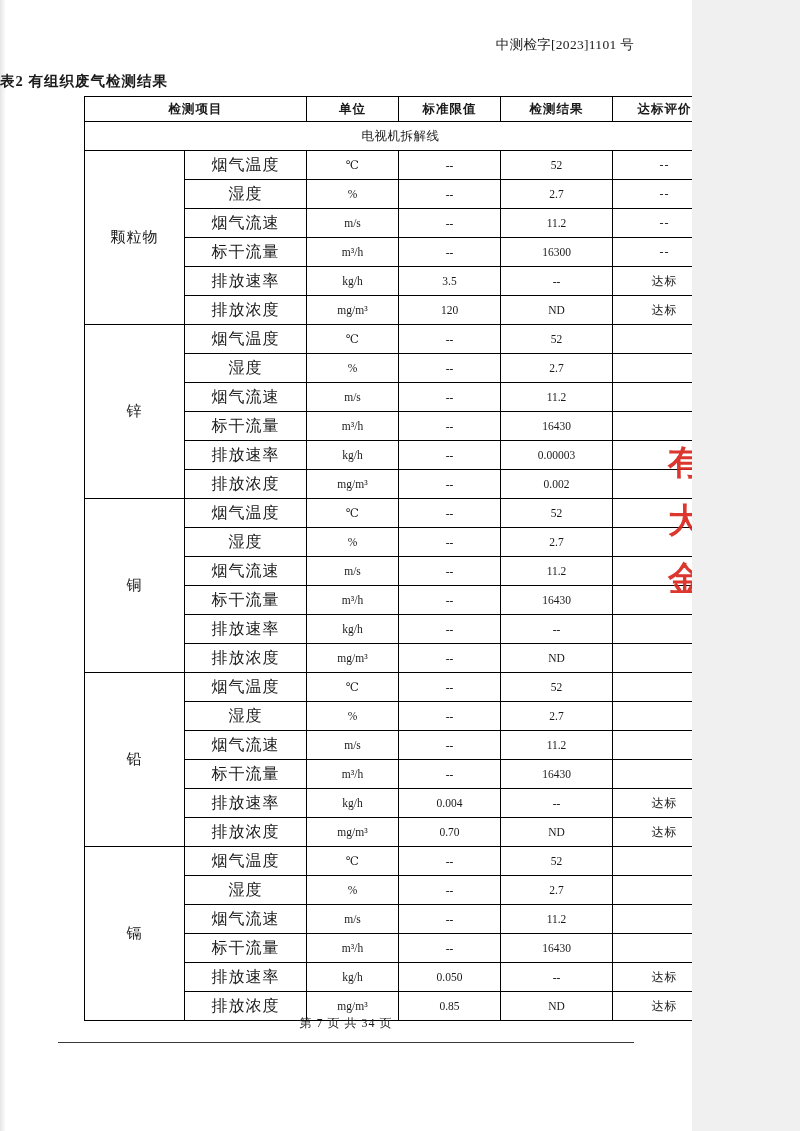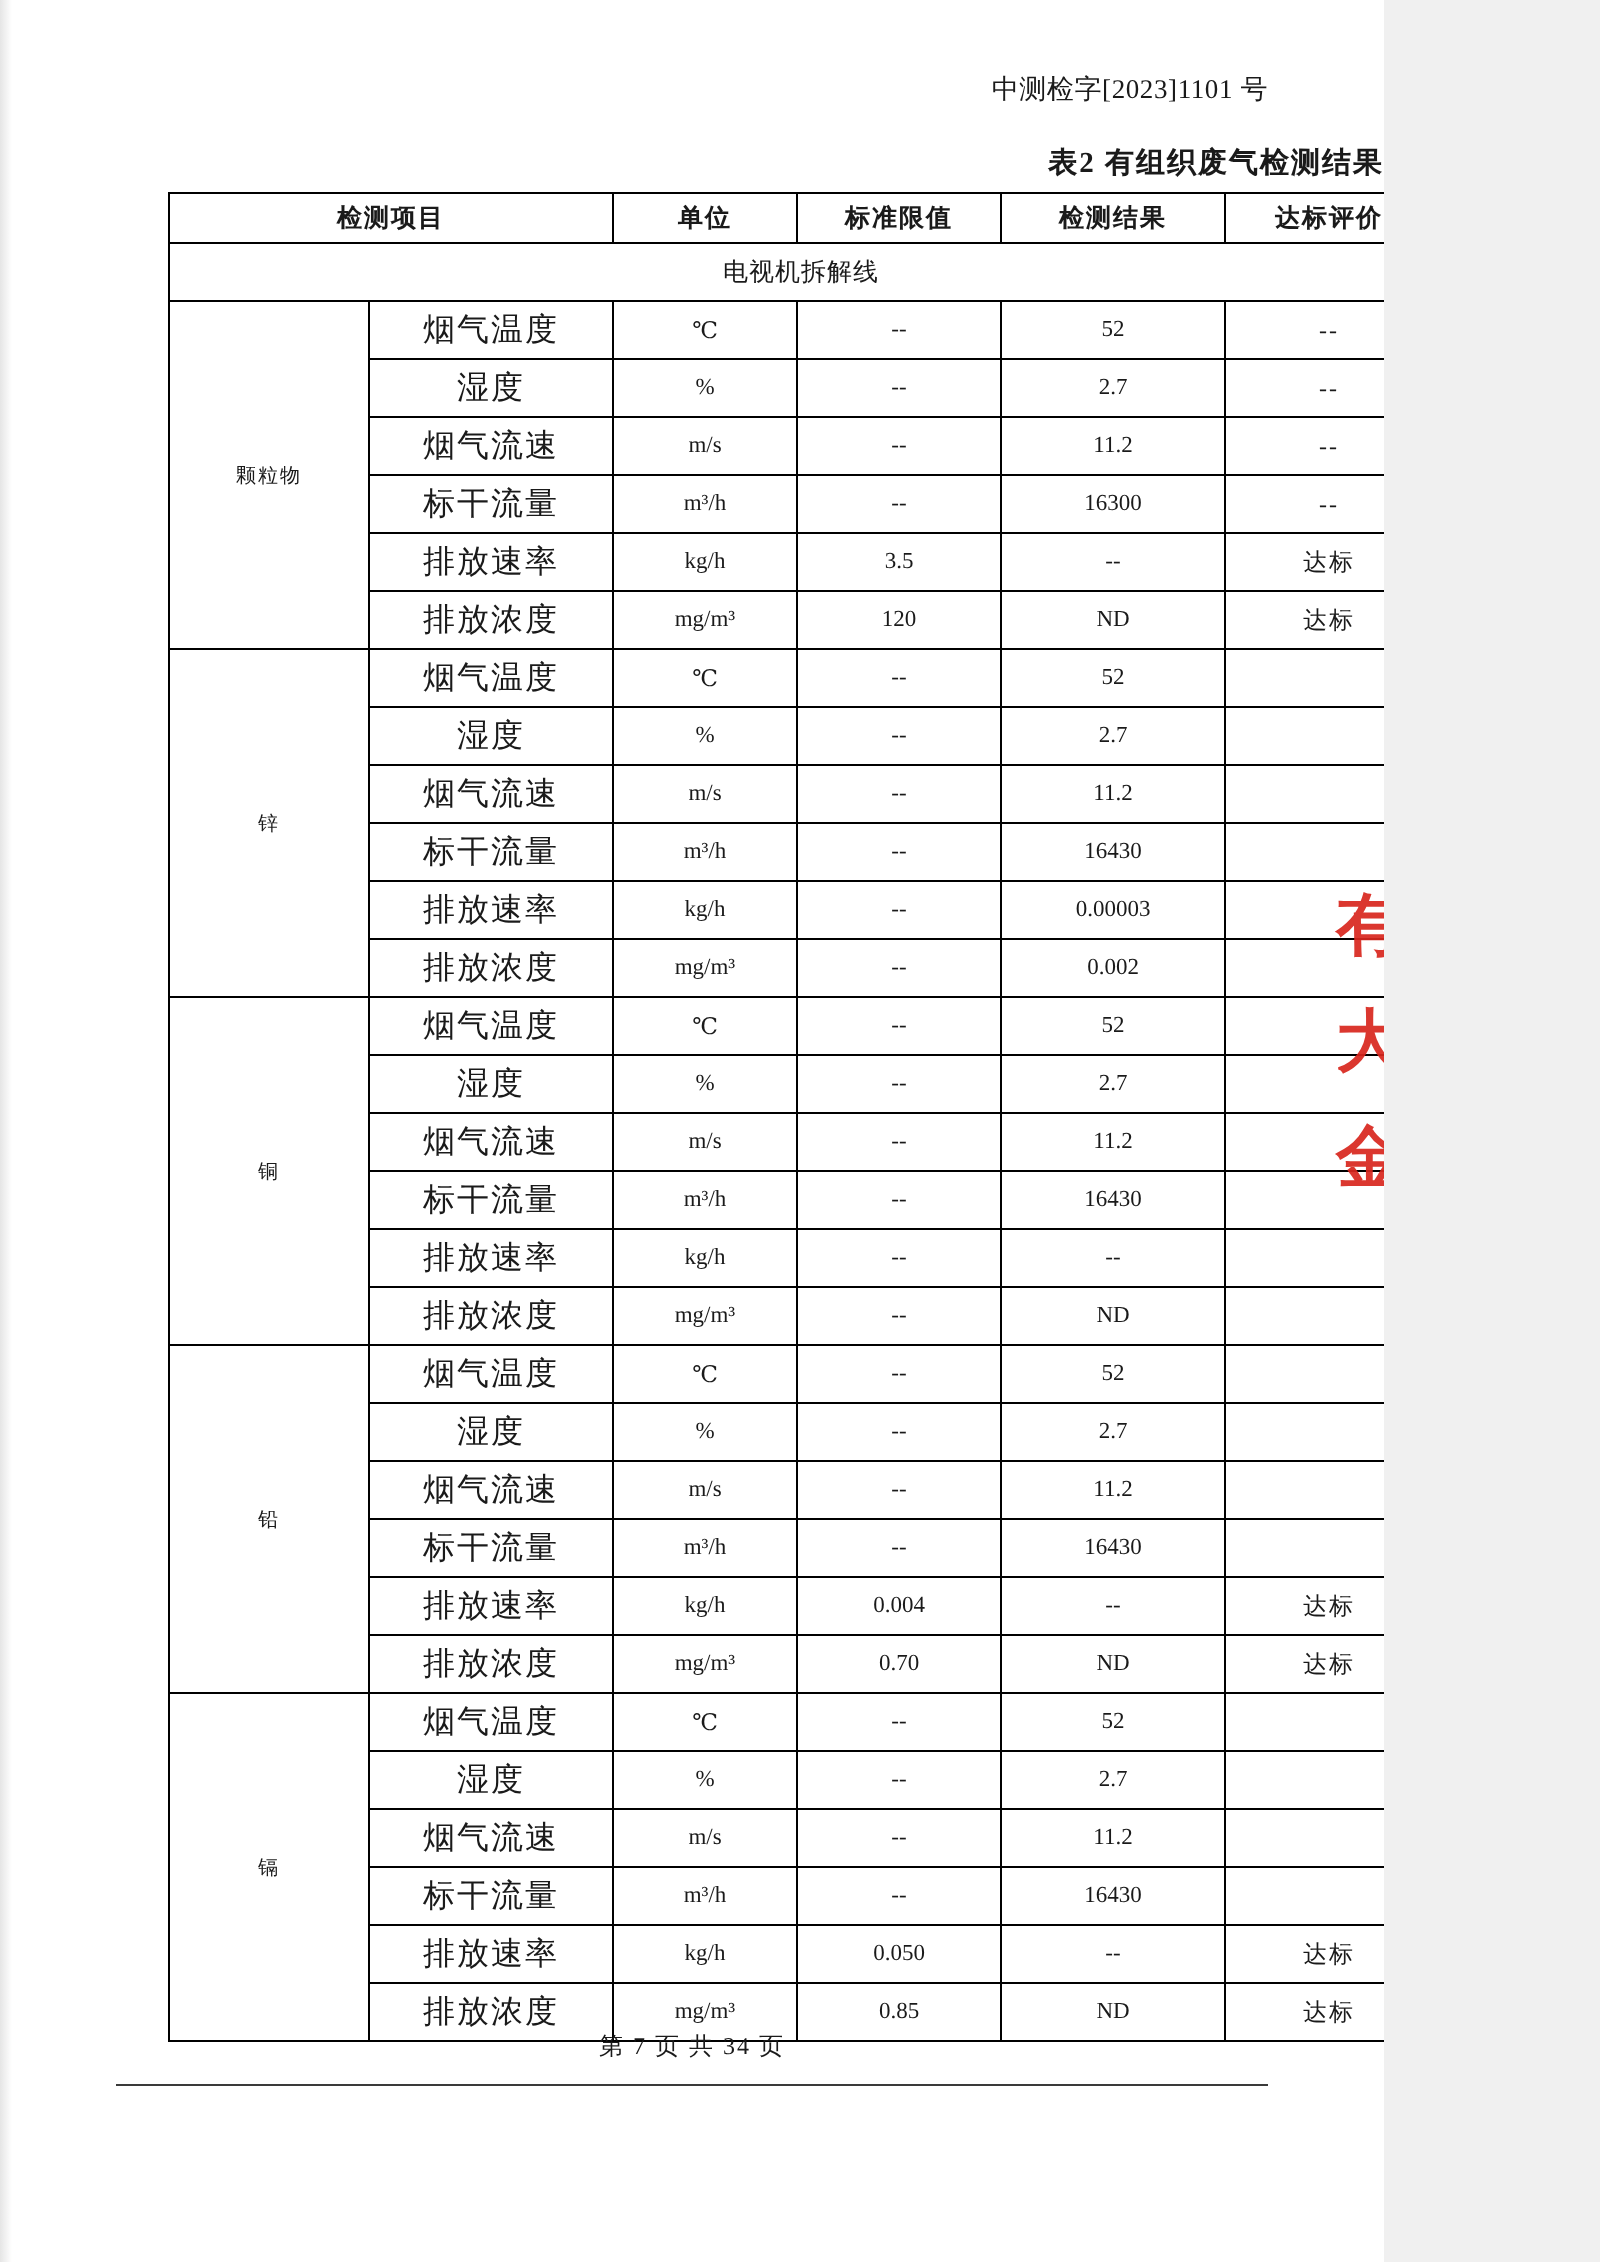--- a/index.html
+++ b/index.html
@@ -23,21 +23,21 @@
     right: 58px;
     font-size: 13.5px;
     letter-spacing: 0.3px;
     white-space: nowrap;
   }
   .table-title {
     position: absolute;
     top: 72px;
     left: 0;
     width: 100%;
-    text-align: right;
+    text-align: left;
     font-size: 14.5px;
     font-weight: bold;
     letter-spacing: 1px;
   }
   .tbl-wrap {
     position: absolute;
     top: 96px;
     left: 84px;
     width: 632px;
   }
@@ -69,21 +69,21 @@
   }
   .grp-head td {
     text-align: left;
     padding-left: 8px;
     font-weight: bold;
     font-size: 12.5px;
     height: 24px;
     letter-spacing: 0.5px;
   }
   .pollutant {
-    font-size: 10px;
+    font-size: 15px;
     letter-spacing: 1px;
   }
   .item-name {
     font-size: 16px;
     letter-spacing: 1px;
   }
   .unit { font-size: 11.5px; }
   .val { font-size: 11.5px; }
   .ok { font-size: 12px; letter-spacing: 1px; }
   .page-num {

